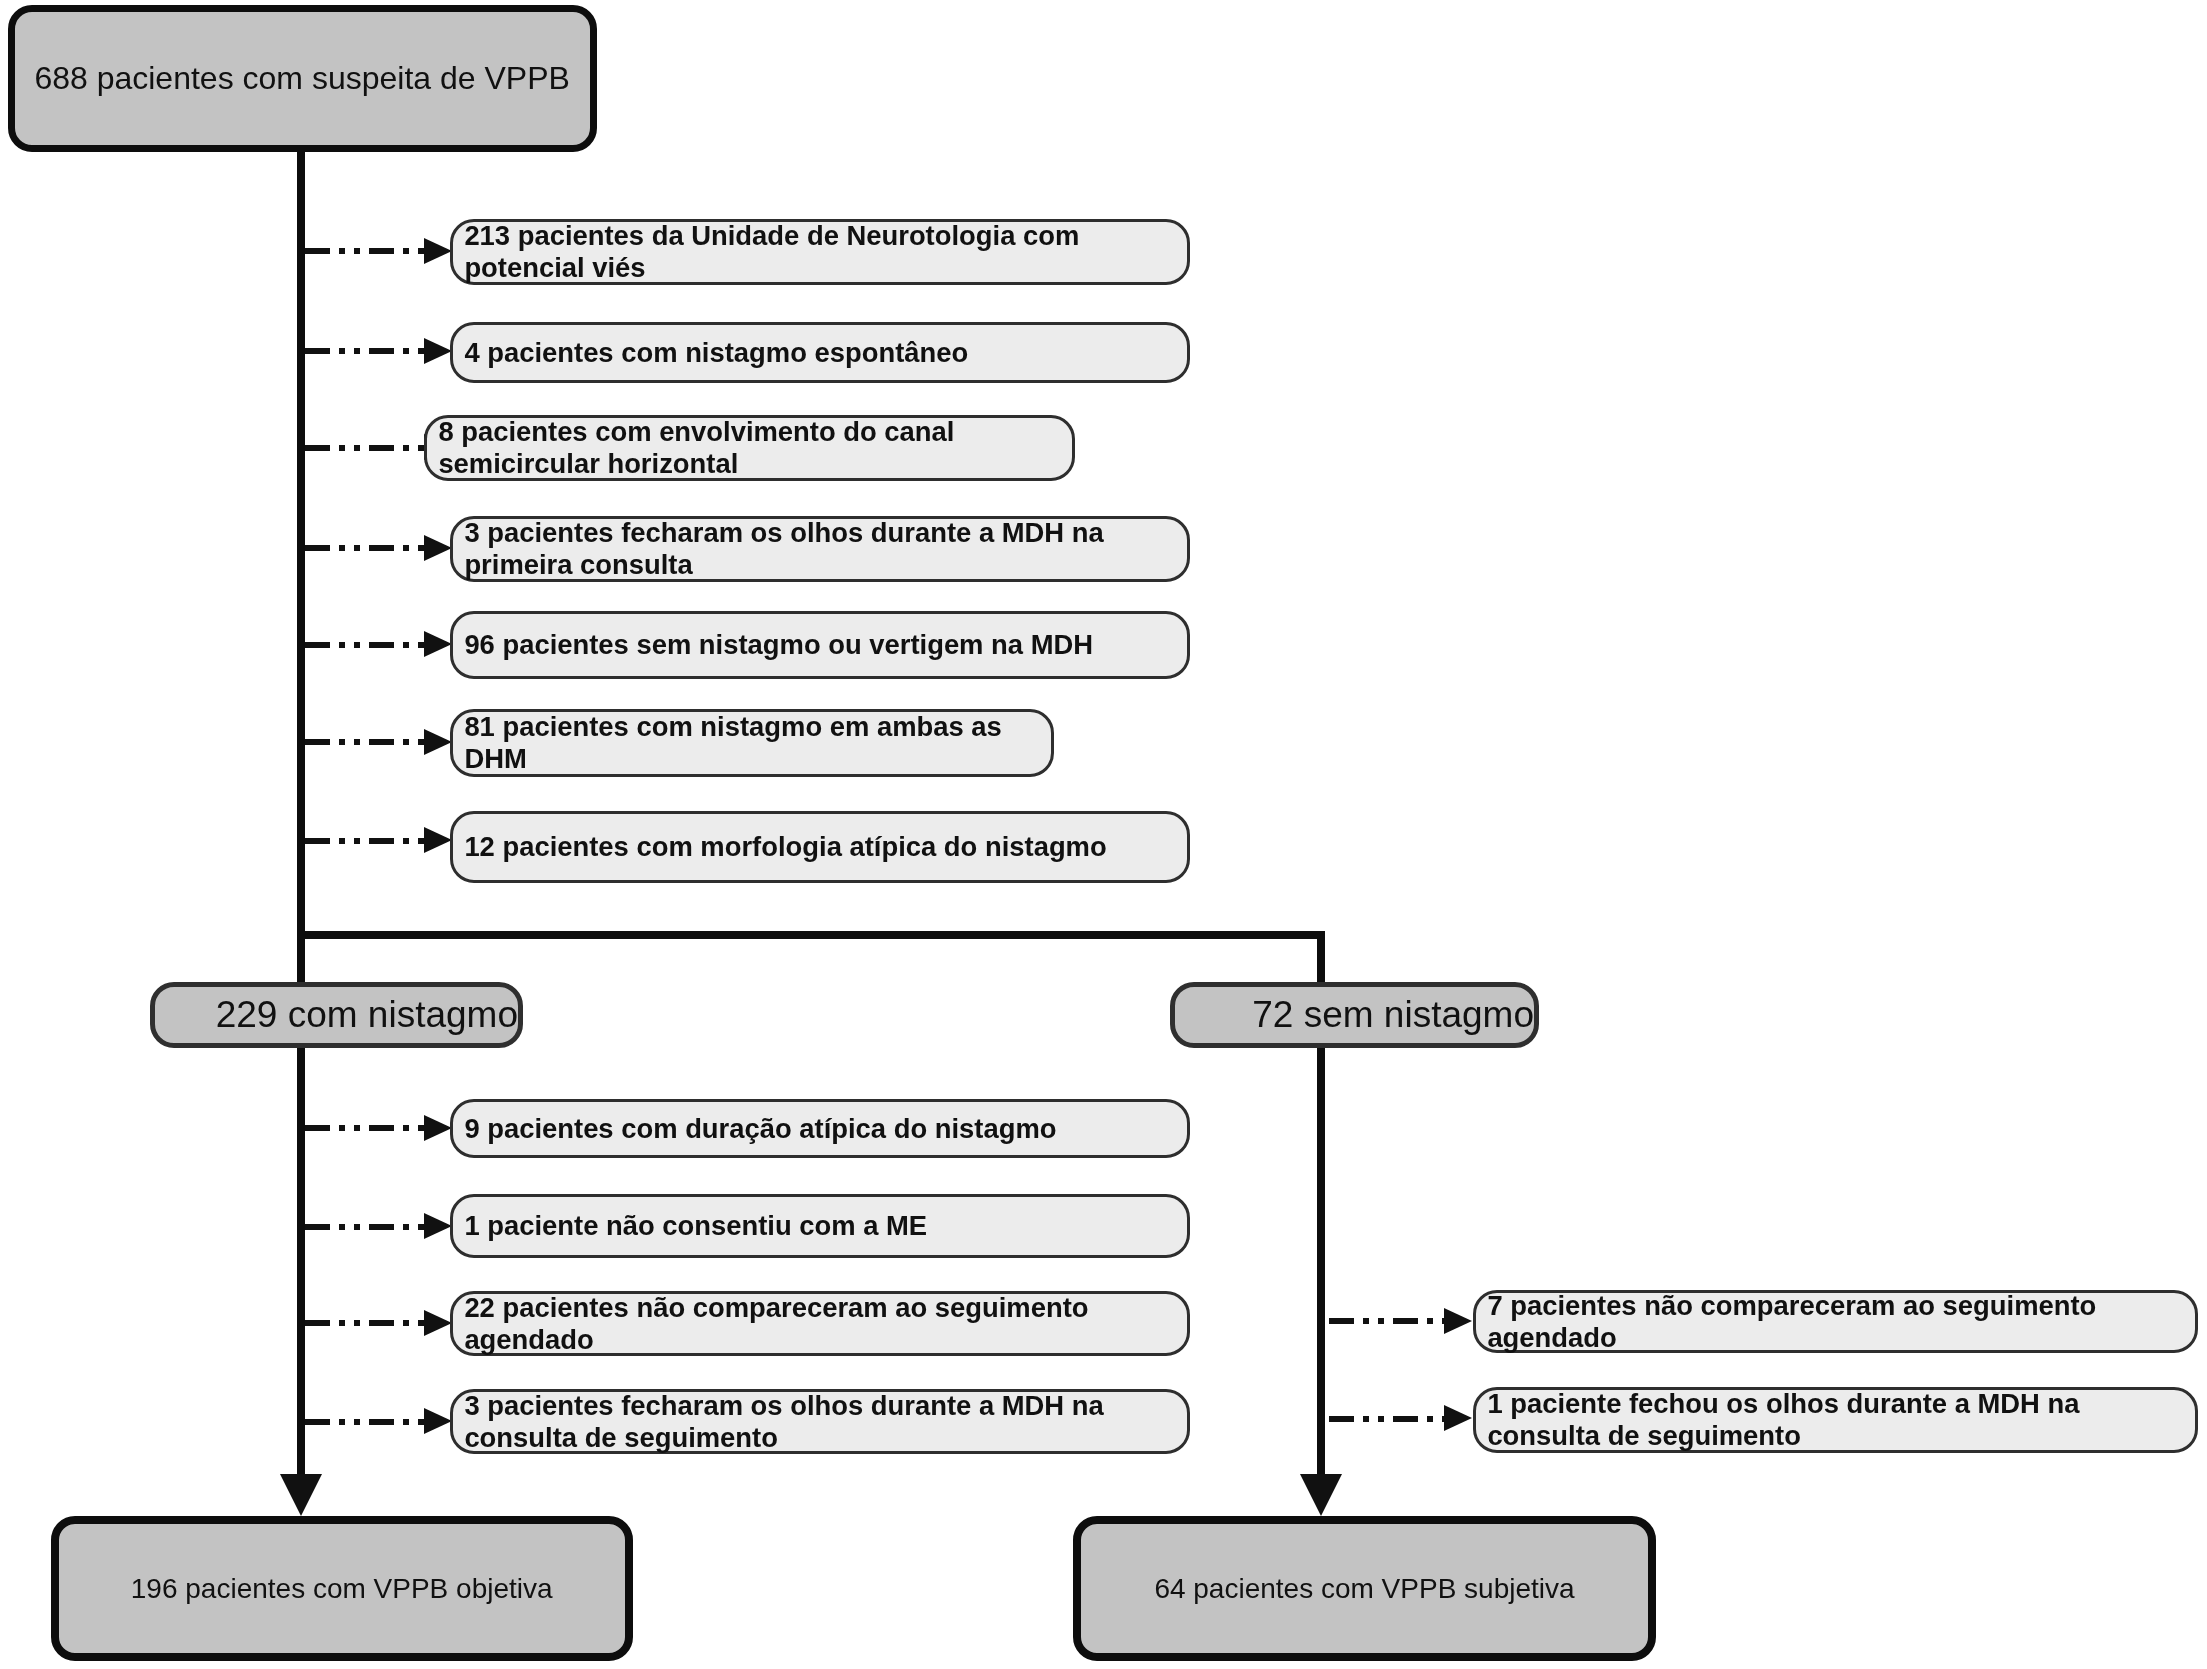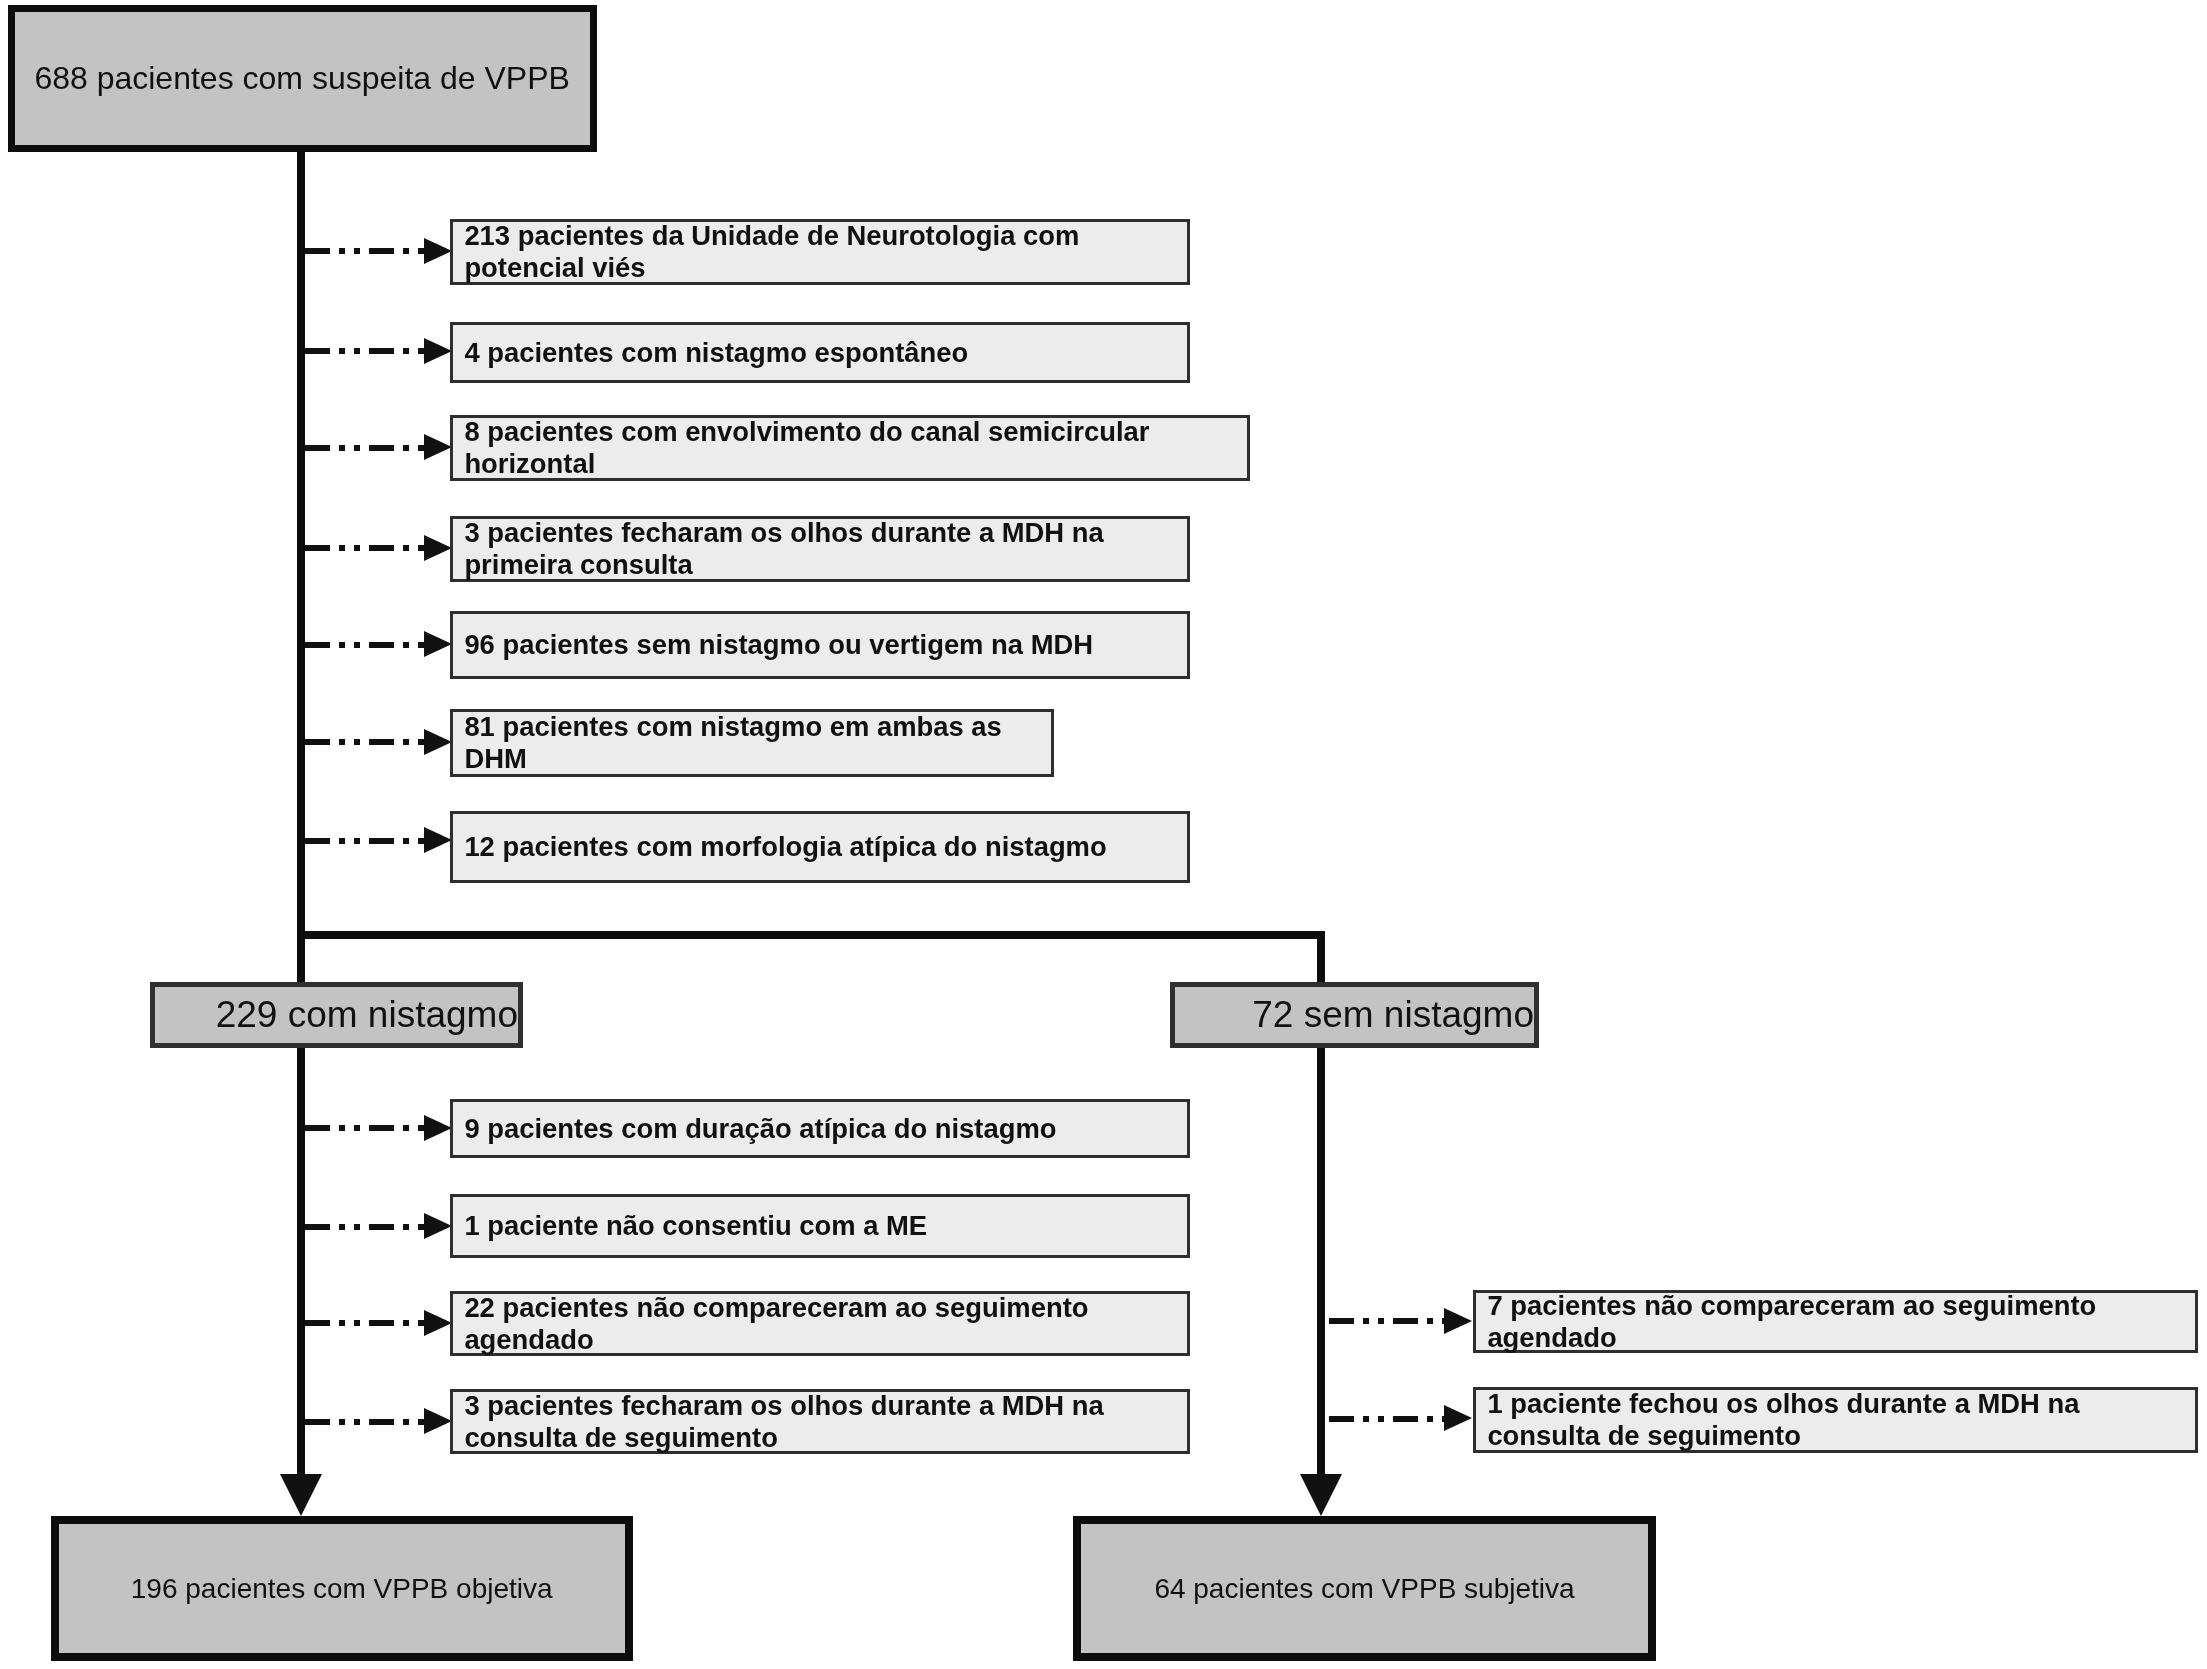--- a/index.html
+++ b/index.html
@@ -1,21 +1,21 @@
 <!DOCTYPE html>
 <html style="font-size:15px"><head>
 <meta charset="utf-8">
 <style>
   html,body{margin:0;padding:0;}
   body{
     width:2208px;height:1669px;position:relative;background:#ffffff;
     font-family:"Liberation Sans","DejaVu Sans",sans-serif;color:#111;
     overflow:hidden;
   }
-  .box{position:absolute;box-sizing:border-box;display:flex;align-items:center;z-index:2;}
+  .box{position:absolute;box-sizing:border-box;display:flex;align-items:center;z-index:2;border-radius:24px;}
   .main-node{
     background:#c3c3c3;border:7.6px solid #0d0d0d;justify-content:center;
     text-align:center;font-size:32px;
   }
   .outcome-node{
     background:#c3c3c3;border:8.5px solid #0d0d0d;justify-content:center;
     text-align:center;font-size:28px;margin-left:46px;
   }
   .branch-node{
     background:#c3c3c3;border:5.7px solid #2f2f2f;justify-content:flex-end;
@@ -85,21 +85,21 @@
 <div class="box main-node" style="left:7.6px;top:4.7px;width:589px;height:147px">
   <span>688 pacientes com suspeita de VPPB</span>
 </div>
 
 <div class="box excl-node" style="left:450px;top:219px;width:740px;height:66px">
   <span>213 pacientes da Unidade de Neurotologia com potencial viés</span>
 </div>
 <div class="box excl-node" style="left:450px;top:322px;width:740px;height:61px">
   <span>4 pacientes com nistagmo espontâneo</span>
 </div>
-<div class="box excl-node" style="left:450px;top:415px;width:800px;height:66px">
+<div class="box excl-node" style="left:424px;top:415px;width:651px;height:66px">
   <span>8 pacientes com envolvimento do canal semicircular horizontal</span>
 </div>
 <div class="box excl-node" style="left:450px;top:516px;width:740px;height:66px">
   <span>3 pacientes fecharam os olhos durante a MDH na primeira consulta</span>
 </div>
 <div class="box excl-node" style="left:450px;top:611px;width:740px;height:68px">
   <span>96 pacientes sem nistagmo ou vertigem na MDH</span>
 </div>
 <div class="box excl-node" style="left:450px;top:709px;width:604px;height:68px">
   <span>81 pacientes com nistagmo em ambas as DHM</span>

